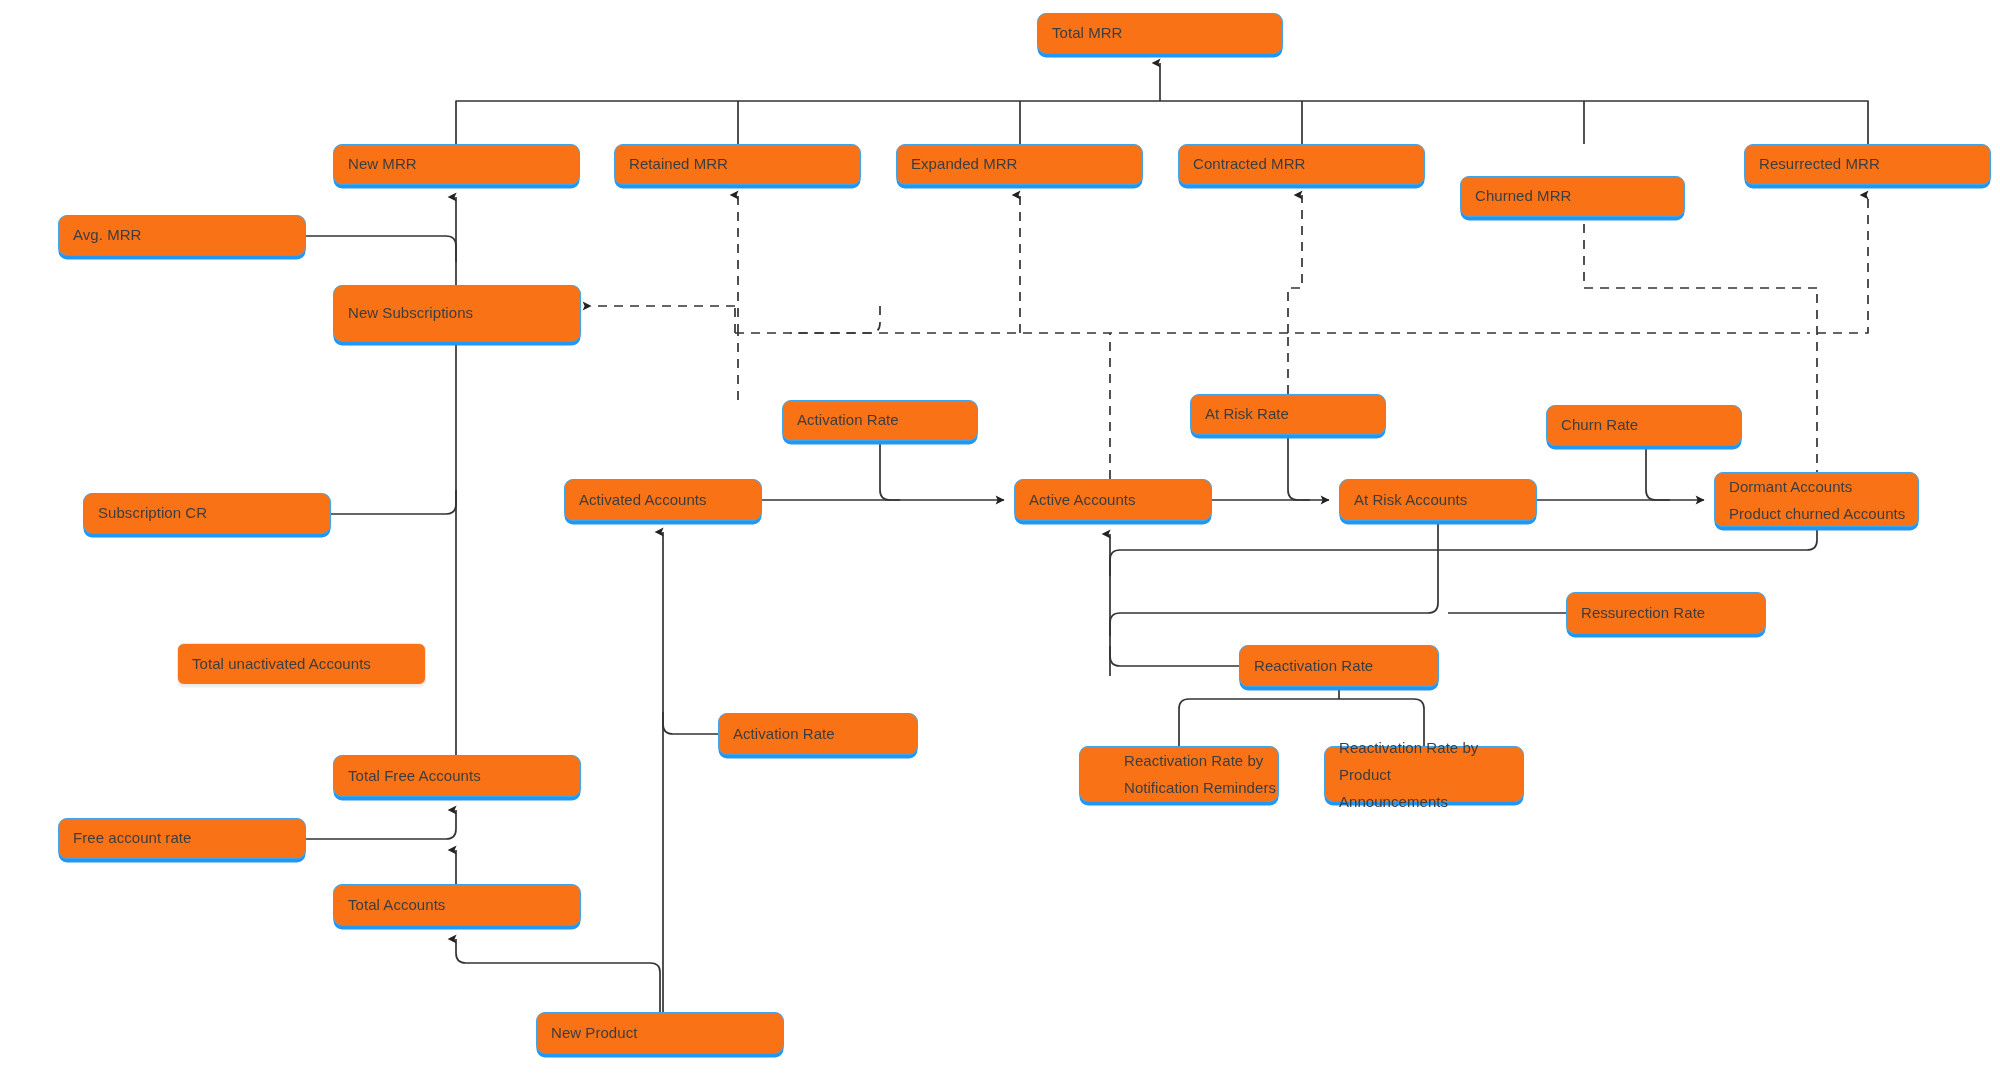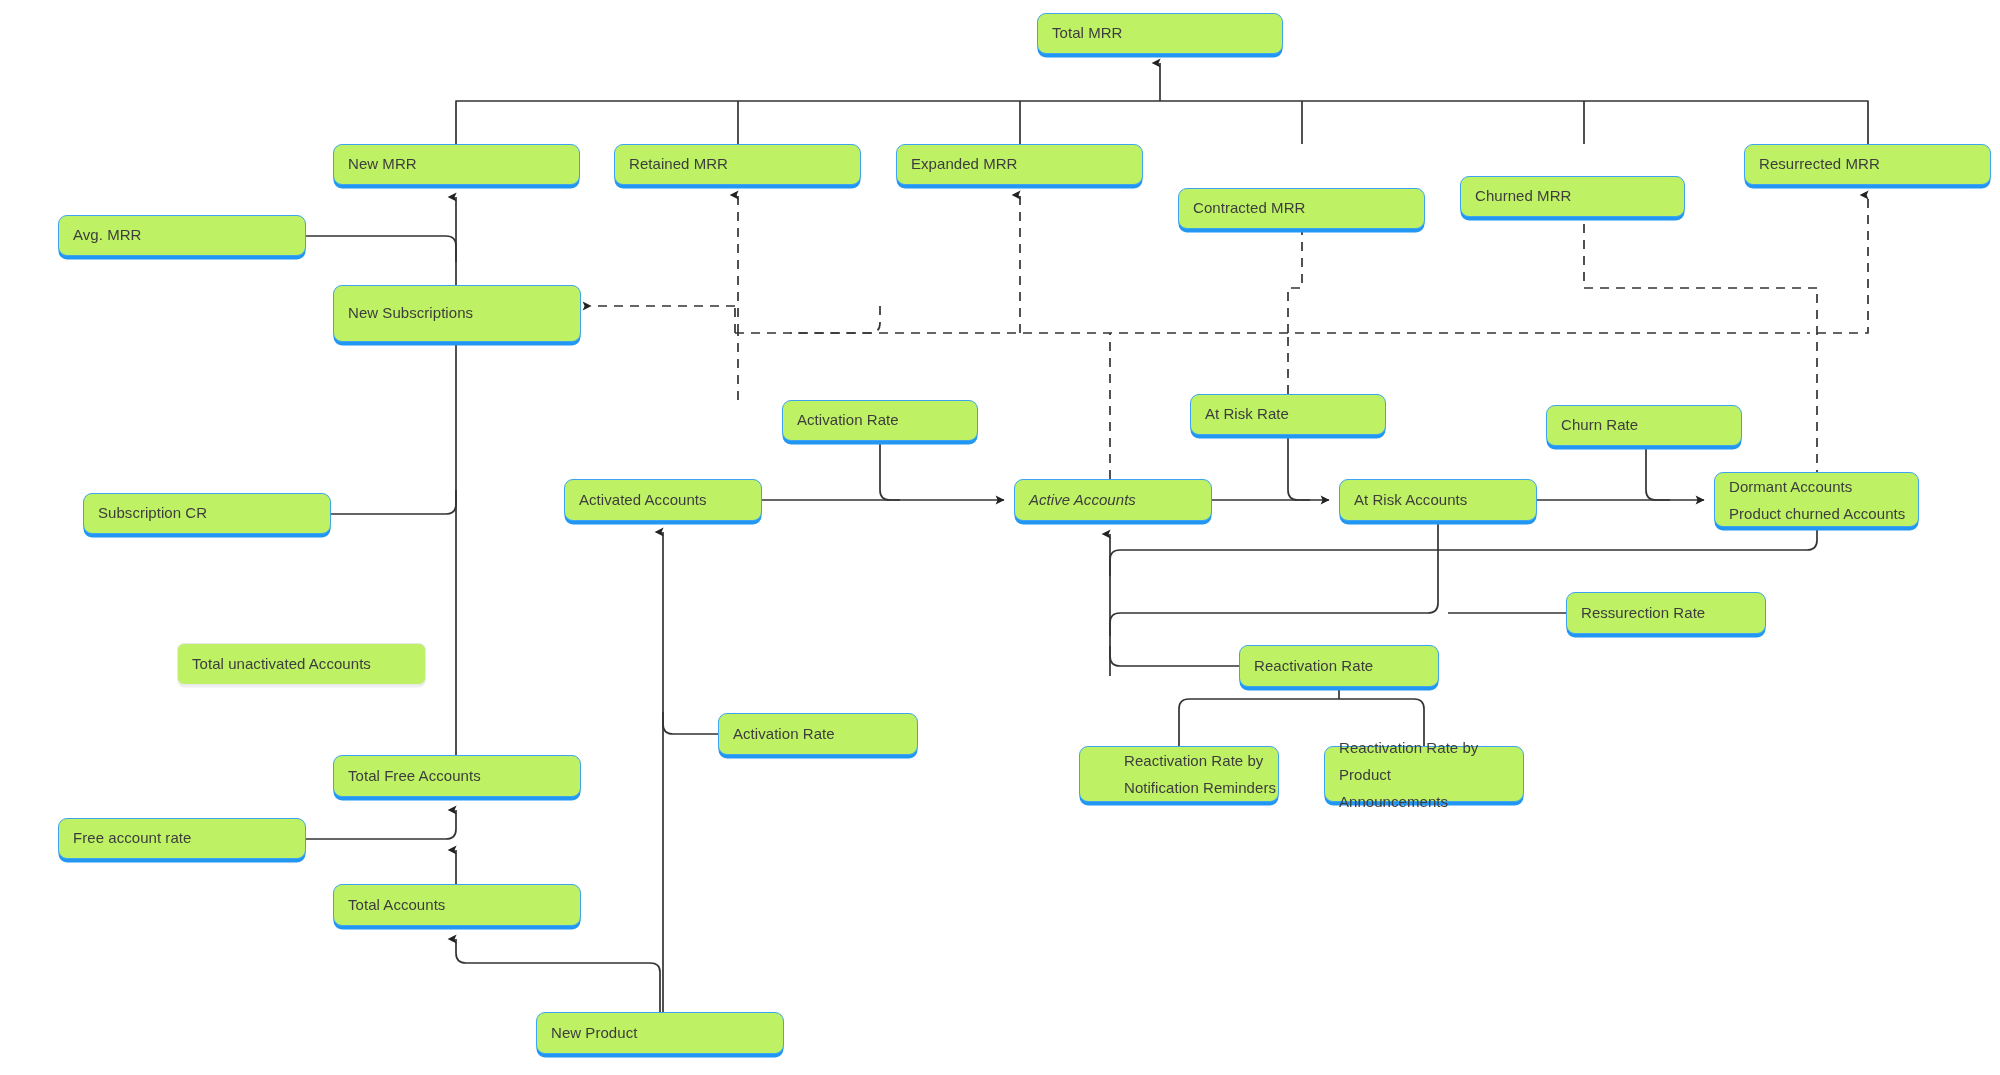--- a/index.html
+++ b/index.html
@@ -16,21 +16,21 @@
   }
   #edges{
     position:absolute;
     left:0; top:0;
     width:2000px; height:1075px;
     pointer-events:none;
   }
   .node{
     position:absolute;
     box-sizing:border-box;
-    background:#bef264;
+    background:#f97316;
     border:1.6px solid #3da5f0;
     border-radius:9px;
     box-shadow:0 4px 0 -0.5px #2196f3;
     display:flex;
     align-items:center;
     padding-left:14px;
     z-index:3;
   }
   .node .label{
     font-size:15px;
@@ -153,21 +153,21 @@
   </div>
 
   <div class="node" style="left:614px;top:144px;width:247px;height:41px;">
     <span class="label">Retained MRR</span>
   </div>
 
   <div class="node" style="left:896px;top:144px;width:247px;height:41px;">
     <span class="label">Expanded MRR</span>
   </div>
 
-  <div class="node" style="left:1178px;top:144px;width:247px;height:41px;margin-top:44px;">
+  <div class="node" style="left:1178px;top:144px;width:247px;height:41px;">
     <span class="label">Contracted MRR</span>
   </div>
 
   <div class="node" style="left:1460px;top:148px;width:225px;height:41px;margin-top:28px;">
     <span class="label">Churned MRR</span>
   </div>
 
   <div class="node" style="left:1744px;top:144px;width:247px;height:41px;">
     <span class="label">Resurrected MRR</span>
   </div>
@@ -193,21 +193,21 @@
   </div>
 
   <div class="node" style="left:1546px;top:405px;width:196px;height:41px;">
     <span class="label">Churn Rate</span>
   </div>
 
   <div class="node" style="left:564px;top:479px;width:198px;height:42px;">
     <span class="label">Activated Accounts</span>
   </div>
 
-  <div class="node" style="left:1014px;top:479px;width:198px;height:42px;font-style:italic;">
+  <div class="node" style="left:1014px;top:479px;width:198px;height:42px;">
     <span class="label">Active Accounts</span>
   </div>
 
   <div class="node" style="left:1339px;top:479px;width:198px;height:42px;">
     <span class="label">At Risk Accounts</span>
   </div>
 
   <div class="node two-line" style="left:1714px;top:472px;width:205px;height:55px;">
     <span class="label">Dormant Accounts
 Product churned Accounts</span>

